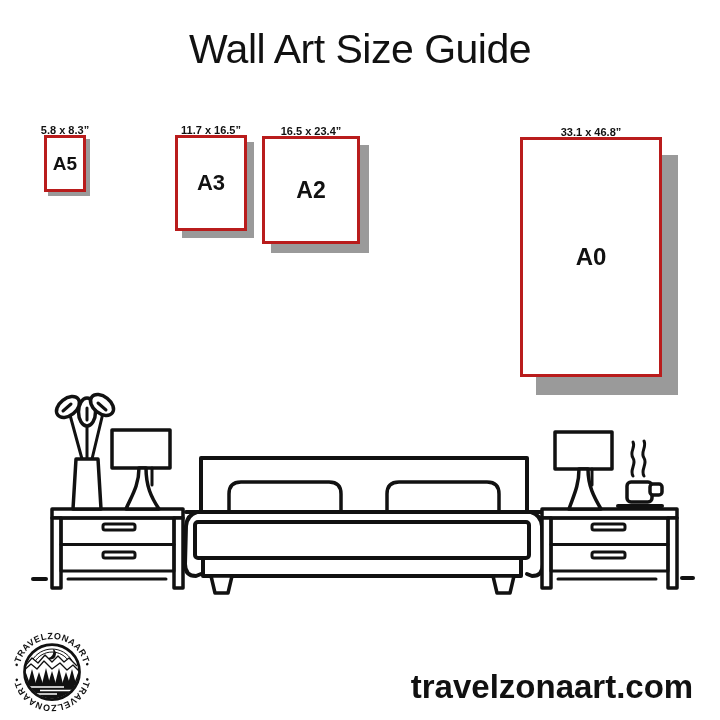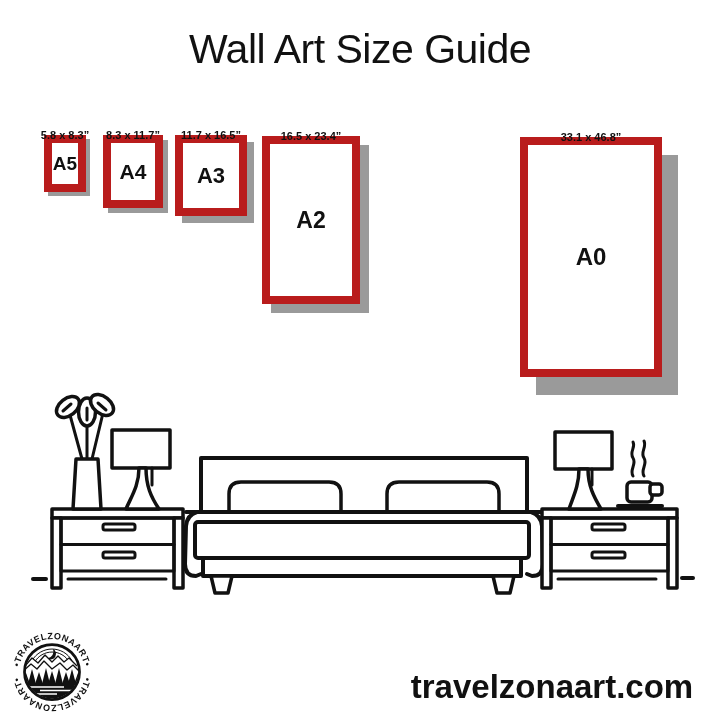--- a/index.html
+++ b/index.html
@@ -2,28 +2,28 @@
 <html><head>
 <meta charset="utf-8">
 <style>
   html,body{margin:0;padding:0;background:#fff;}
   #page{position:relative;width:720px;height:720px;background:#ffffff;overflow:hidden;
         font-family:"Liberation Sans",sans-serif;color:#111;}
   
   .title{position:absolute;left:0;top:26px;width:720px;text-align:center;
          font-size:41px;font-weight:normal;letter-spacing:-0.5px;color:#111;}
   
-  .paper{position:absolute;box-sizing:border-box;background:#fff;border:8px solid #b91c1c;
+  .paper{position:absolute;box-sizing:border-box;background:#fff;border:3px solid #b91c1c;
          display:flex;align-items:center;justify-content:center;font-weight:bold;color:#111;}
   .paper .dim{position:absolute;bottom:100%;left:50%;transform:translateX(-50%);
               margin-bottom:2px;font-size:11px;font-weight:bold;white-space:nowrap;color:#111;}
   .p-a5{left:44px;top:135px;width:42px;height:57px;font-size:19px;box-shadow:4px 4px 0 #9a9a9a;}
   .p-a4{left:103px;top:135px;width:60px;height:73px;font-size:21px;box-shadow:5px 5px 0 #9a9a9a;}
-  .p-a3{left:175px;top:135px;width:72px;height:81px;font-size:22px;box-shadow:7px 7px 0 #9a9a9a;}
-  .p-a2{left:262px;top:136px;width:98px;height:168px;font-size:23px;box-shadow:9px 9px 0 #9a9a9a;}
+  .p-a3{left:175px;top:135px;width:72px;height:96px;font-size:22px;box-shadow:7px 7px 0 #9a9a9a;}
+  .p-a2{left:262px;top:136px;width:98px;height:108px;font-size:23px;box-shadow:9px 9px 0 #9a9a9a;}
   .p-a1{left:380px;top:135px;width:120px;height:187px;font-size:22px;box-shadow:11px 12px 0 #9a9a9a;}
   .p-a0{left:520px;top:137px;width:142px;height:240px;font-size:24px;box-shadow:16px 18px 0 #9a9a9a;}
   
   .scene{position:absolute;left:0;top:378px;}
   .ln{fill:none;stroke:#111;stroke-width:4;stroke-linejoin:round;stroke-linecap:round;}
   .ln3{fill:none;stroke:#111;stroke-width:3;stroke-linejoin:round;stroke-linecap:round;}
   .wh{fill:#fff;stroke:#111;stroke-width:3.5;stroke-linejoin:round;stroke-linecap:round;}
   .fillink{fill:#111;stroke:none;}
   
   .logo{position:absolute;left:8px;top:628px;}
@@ -35,24 +35,20 @@
 </head>
 <body>
 
 <div id="page">
 
   <div class="title">Wall Art Size Guide</div>
 
   <div class="paper p-a5">
     <span class="dim">5.8 x 8.3”</span>
     <span>A5</span>
-  </div>
-  <div class="paper p-a4">
-    <span class="dim">8.3 x 11.7”</span>
-    <span>A4</span>
   </div>
   <div class="paper p-a3">
     <span class="dim">11.7 x 16.5”</span>
     <span>A3</span>
   </div>
   <div class="paper p-a2">
     <span class="dim">16.5 x 23.4”</span>
     <span>A2</span>
   </div>
   <div class="paper p-a0">

